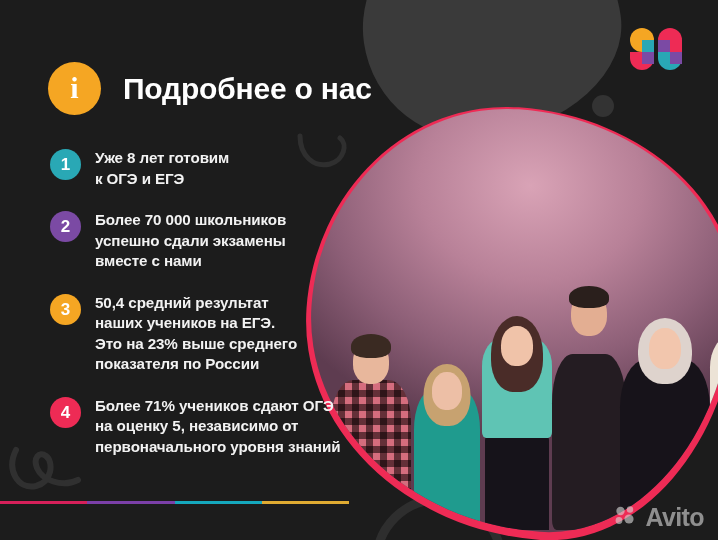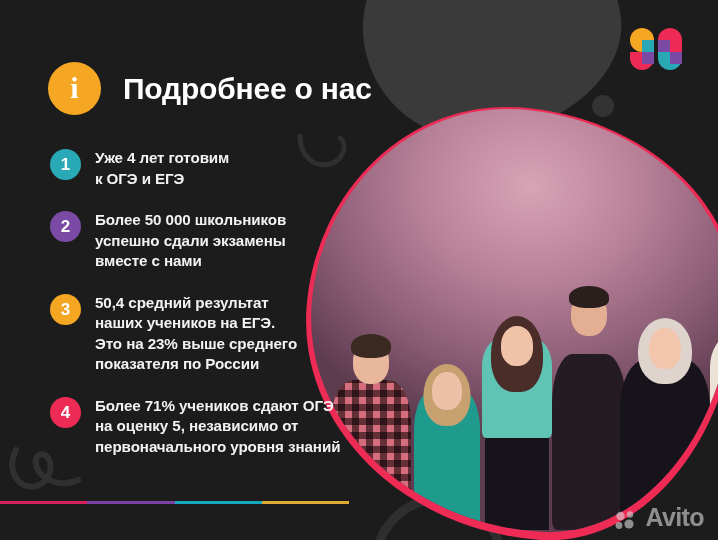--- a/index.html
+++ b/index.html
@@ -221,21 +221,21 @@
     width: 52px;
     height: 44px;
   }
 
   
   .avito {
     position: absolute;
     right: 14px;
     bottom: 10px;
     display: flex;
-    align-items: flex-end;
+    align-items: flex-start;
     gap: 6px;
     opacity: .62;
   }
   .avito-mark { width: 24px; height: 20px; flex: none; }
   .avito-text {
     color: #d6d6d6;
     font-size: 25px;
     font-weight: 700;
     line-height: 1;
     letter-spacing: -0.6px;
@@ -314,27 +314,27 @@
     <div class="info-badge">
       <span class="glyph">i</span>
     </div>
     <div class="title-text">Подробнее о нас</div>
   </div>
 
   <div class="list">
 
     <div class="item">
       <div class="num" style="background:#29a8b5;">1</div>
-      <div class="item-text">Уже 4 лет готовим
+      <div class="item-text">Уже 8 лет готовим
 к ОГЭ и ЕГЭ</div>
     </div>
 
     <div class="item">
       <div class="num" style="background:#7b4aa4;">2</div>
-      <div class="item-text">Более 50 000 школьников
+      <div class="item-text">Более 70 000 школьников
 успешно сдали экзамены
 вместе с нами</div>
     </div>
 
     <div class="item">
       <div class="num" style="background:#f5a623;">3</div>
       <div class="item-text">50,4 средний результат
 наших учеников на ЕГЭ.
 Это на 23% выше среднего
 показателя по России</div>

